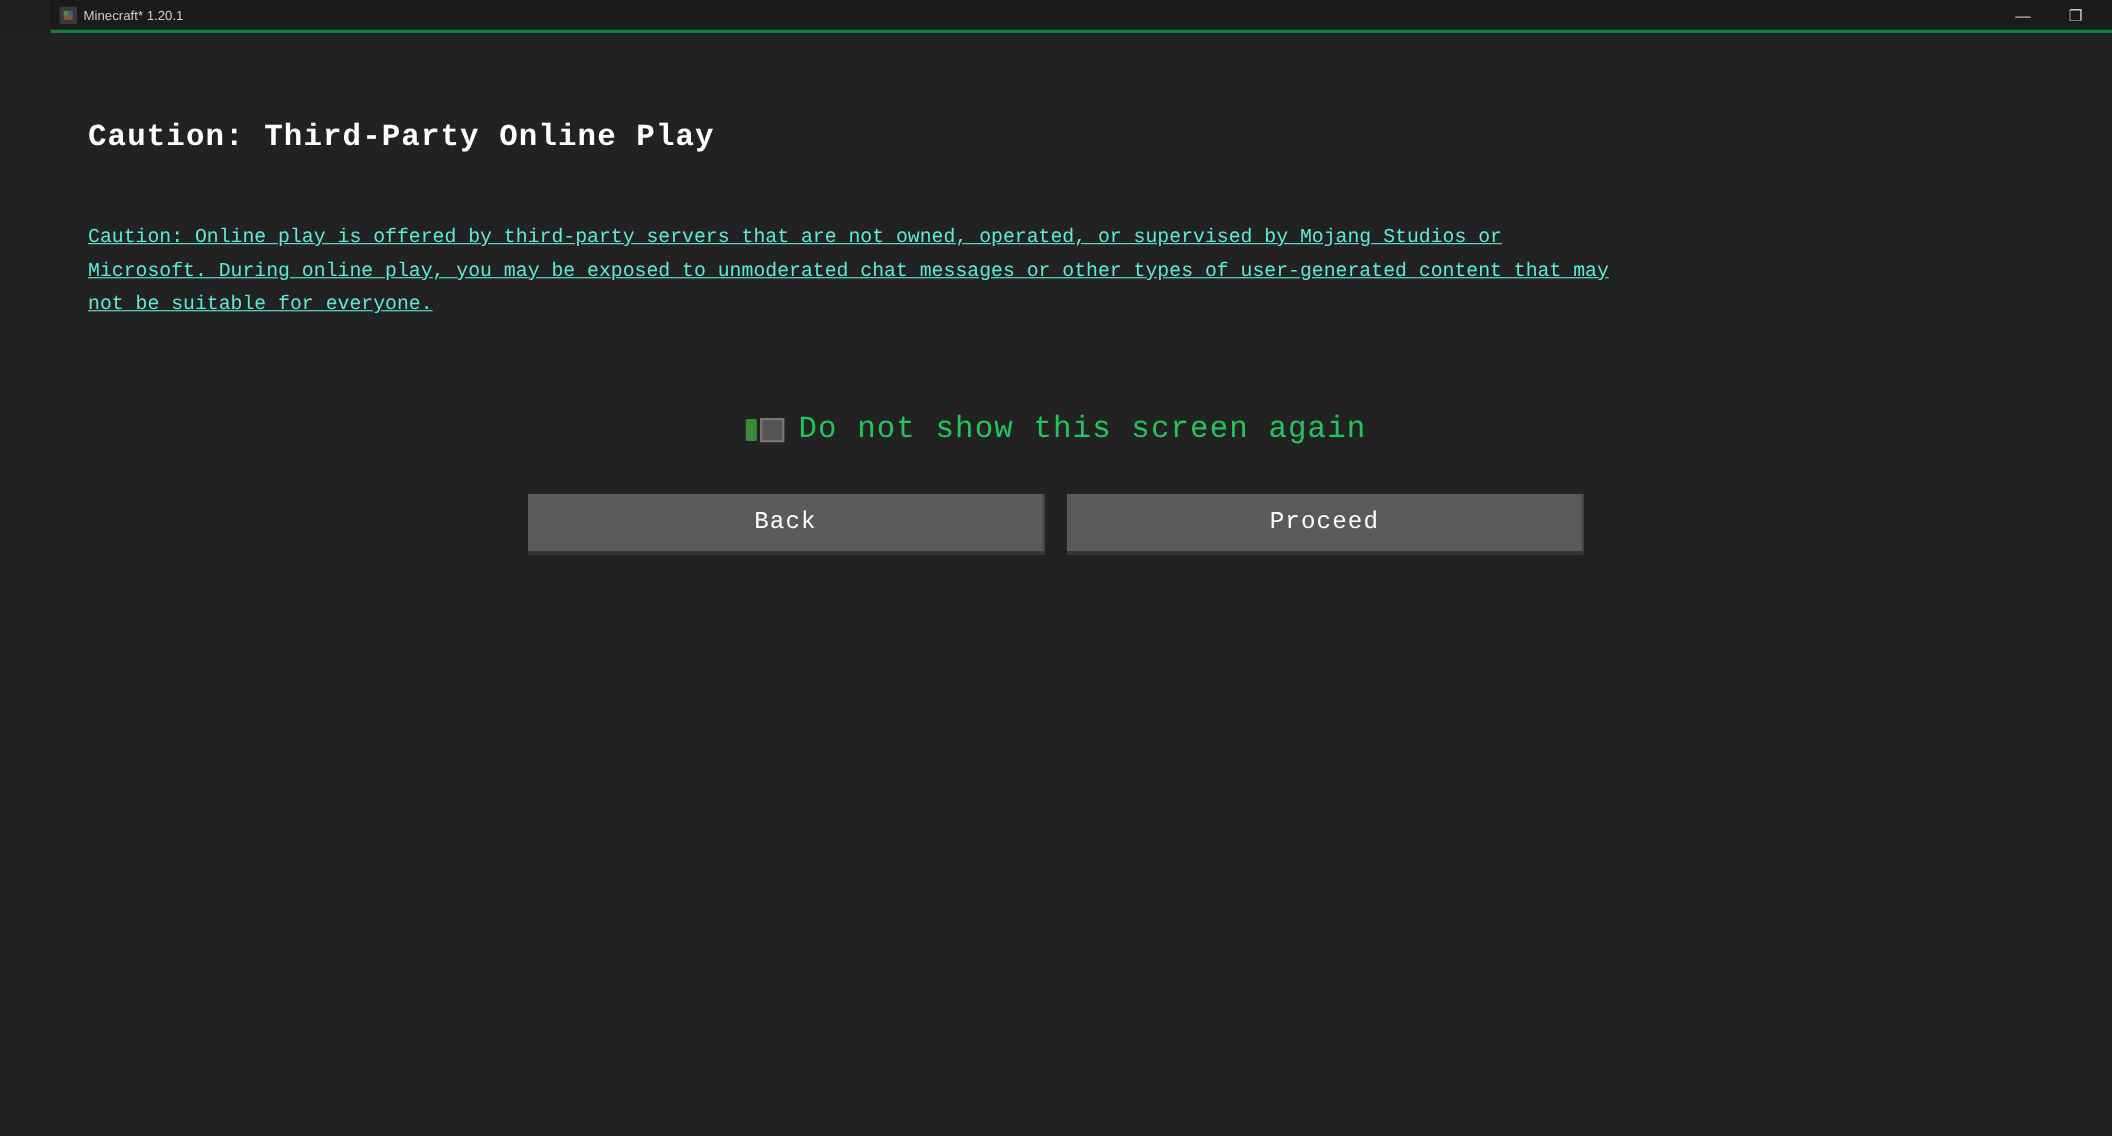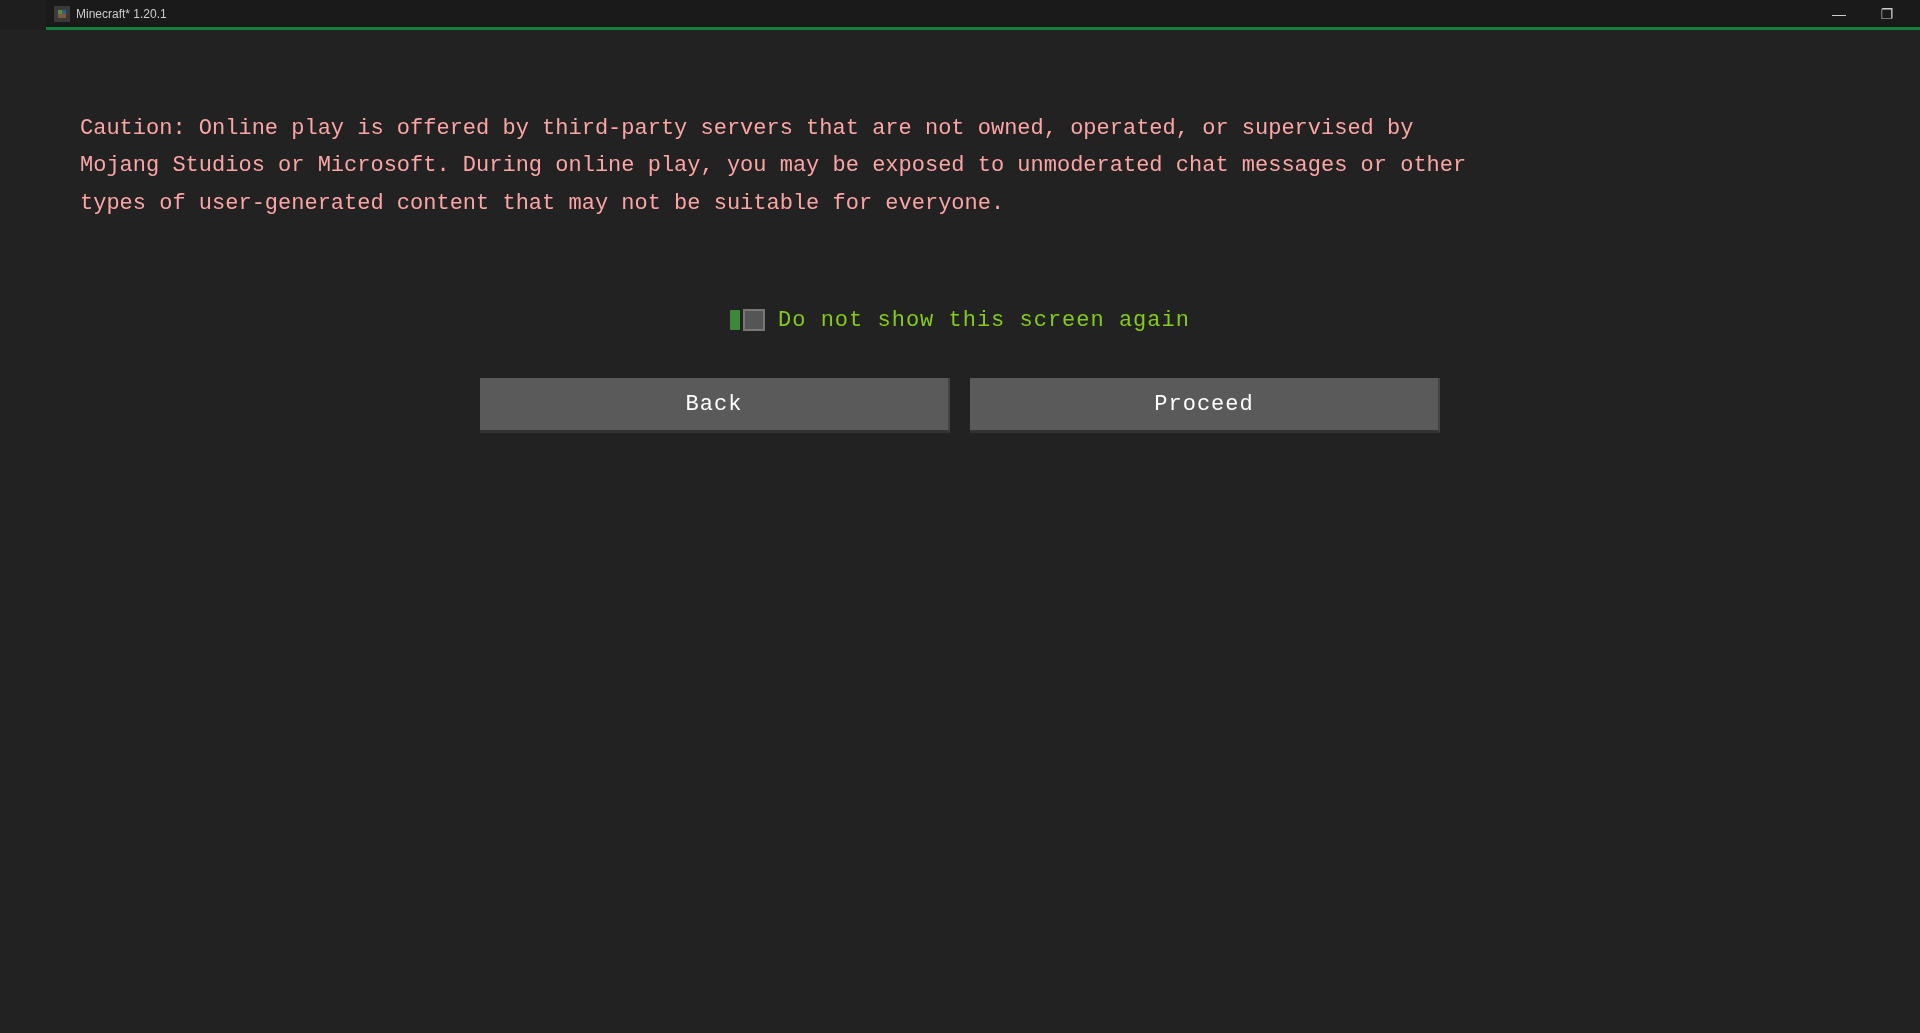--- a/index.html
+++ b/index.html
@@ -87,26 +87,27 @@
     .page-title {
       color: #ffffff;
       font-size: 28px;
       font-weight: bold;
       font-family: 'Courier New', Courier, monospace;
       letter-spacing: 1px;
       margin-bottom: 60px;
     }
 
     .caution-text {
-      color: #fca5a5;
-      font-size: 22px;
+      color: #5eead4;
+      font-size: 18px;
       font-family: 'Courier New', Courier, monospace;
       line-height: 1.7;
       max-width: 1400px;
       margin-bottom: 80px;
+      text-decoration: underline;
     }
 
     .checkbox-row {
       display: flex;
       align-items: center;
       gap: 12px;
       align-self: center;
       margin-bottom: 30px;
     }
 
@@ -132,22 +133,22 @@
 
     .checkbox-box {
       width: 22px;
       height: 22px;
       background-color: #555555;
       border: 2px solid #777777;
       margin-left: 12px;
     }
 
     .checkbox-label {
-      color: #84cc16;
-      font-size: 22px;
+      color: #22c55e;
+      font-size: 28px;
       font-family: 'Courier New', Courier, monospace;
       letter-spacing: 1px;
     }
 
     .buttons-row {
       display: flex;
       gap: 20px;
       align-self: center;
       margin-top: 10px;
     }
@@ -182,20 +183,21 @@
     <span class="title-bar-title">Minecraft* 1.20.1</span>
   </div>
   <div class="title-bar-controls">
     <button class="title-bar-btn">—</button>
     <button class="title-bar-btn">❐</button>
     <button class="title-bar-btn close">✕</button>
   </div>
 </div>
 
 <div class="main-content">
+  <h1 class="page-title">Caution: Third-Party Online Play</h1>
 
   <p class="caution-text">Caution: Online play is offered by third-party servers that are not owned, operated, or supervised by Mojang Studios or Microsoft. During online play, you may be exposed to unmoderated chat messages or other types of user-generated content that may not be suitable for everyone.</p>
 
   <div class="checkbox-row">
     <div class="checkbox-wrapper">
       <div class="checkbox-green-indicator"></div>
       <div class="checkbox-box"></div>
     </div>
     <span class="checkbox-label">Do not show this screen again</span>
   </div>

